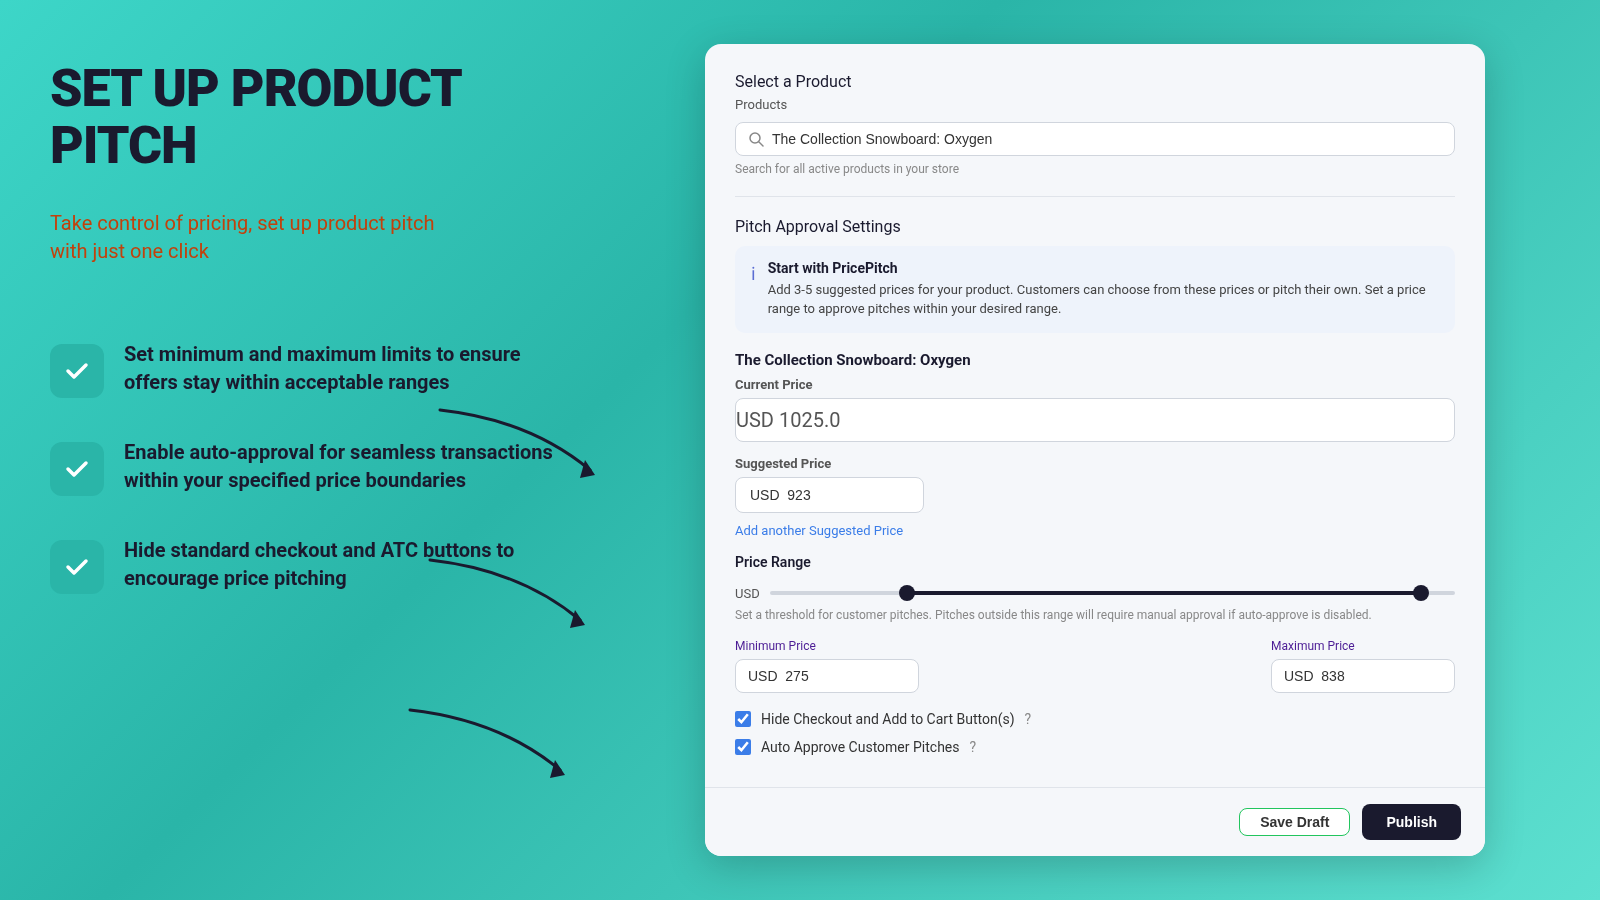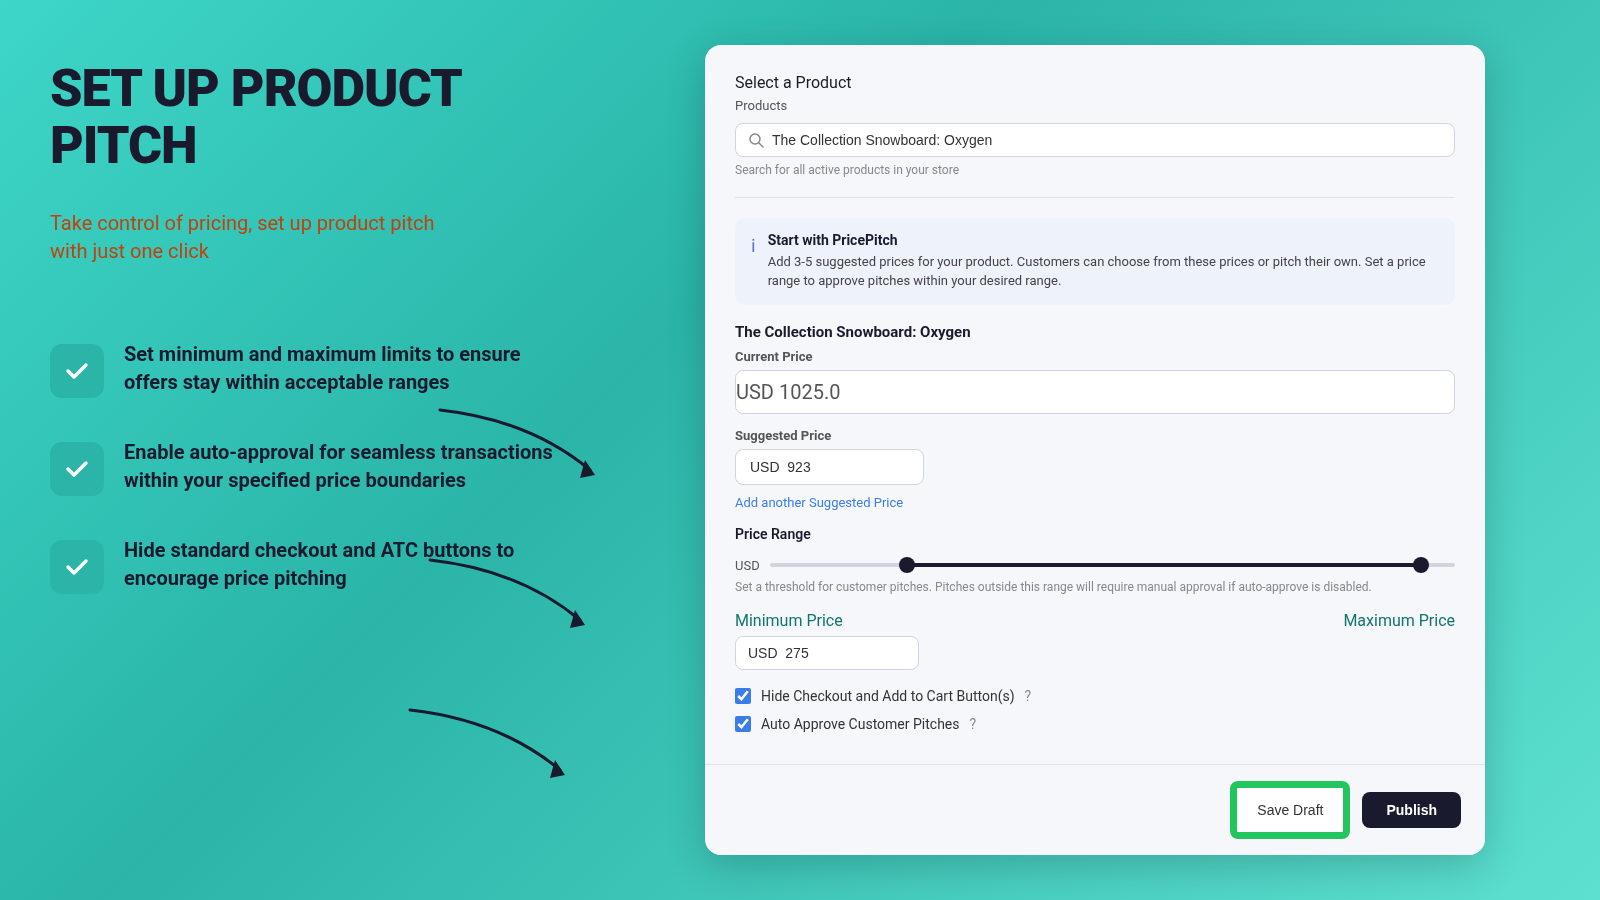--- a/index.html
+++ b/index.html
@@ -295,22 +295,22 @@
       margin-bottom: 18px;
     }
 
     .min-max-group {
       display: flex;
       flex-direction: column;
       gap: 6px;
     }
 
     .min-max-label {
-      font-size: 16px;
-      color: #0f766e;
+      font-size: 12px;
+      color: #4c1d95;
     }
 
     .min-max-input {
       border: 1px solid #d0d5dd;
       border-radius: 8px;
       background: #fff;
       padding: 8px 12px;
       font-size: 14px;
       color: #333;
       width: 184px;
@@ -348,25 +348,25 @@
       align-items: center;
       padding: 16px 24px;
       gap: 12px;
       background: #f5f7fa;
       border-top: 1px solid #e0e4ea;
       border-radius: 0 0 16px 16px;
     }
 
     .btn-save-draft {
       background: #fff;
-      border: 7px solid #22c55e;
+      border: 1px solid #22c55e;
       border-radius: 8px;
-      padding: 14px 20px;
-      font-size: 14px;
-      font-weight: 400;
+      padding: 5px 20px;
+      font-size: 14px;
+      font-weight: 700;
       color: #333;
       cursor: pointer;
     }
 
     .btn-publish {
       background: #1a1a2e;
       border: none;
       border-radius: 8px;
       padding: 10px 24px;
       font-size: 14px;
@@ -442,20 +442,21 @@
             <line x1="11" y1="11" x2="15" y2="15" stroke="#888" stroke-width="1.5" stroke-linecap="round"></line>
           </svg>
           <input type="text" value="The Collection Snowboard: Oxygen" style="">
         </div>
         <p class="search-hint">Search for all active products in your store</p>
       </div>
 
       <div class="divider"></div>
 
       <div class="pitch-approval-section">
+        <div class="section-title">Pitch Approval Settings</div>
 
         <div class="info-banner" style="margin-top:10px;">
           <span class="info-banner-icon">ℹ</span>
           <div class="info-banner-content">
             <div class="info-banner-title">Start with PricePitch</div>
             <div class="info-banner-desc">Add 3-5 suggested prices for your product. Customers can choose from these prices or pitch their own. Set a price range to approve pitches within your desired range.</div>
           </div>
         </div>
 
         
@@ -483,20 +484,21 @@
         <p class="range-hint">Set a threshold for customer pitches. Pitches outside this range will require manual approval if auto-approve is disabled.</p>
 
         
         <div class="min-max-row">
           <div class="min-max-group">
             <span class="min-max-label">Minimum Price</span>
             <input class="min-max-input" type="text" value="USD  275" style="">
           </div>
           <div class="min-max-group">
             <span class="min-max-label">Maximum Price</span>
+            <input class="min-max-input" type="text" value="USD  838" style="">
           </div>
         </div>
 
         
         <div class="checkbox-row">
           <input type="checkbox" id="hide-checkout" checked="" style="">
           <label class="checkbox-label" for="hide-checkout">Hide Checkout and Add to Cart Button(s)</label>
           <span class="help-icon">?</span>
         </div>
 

